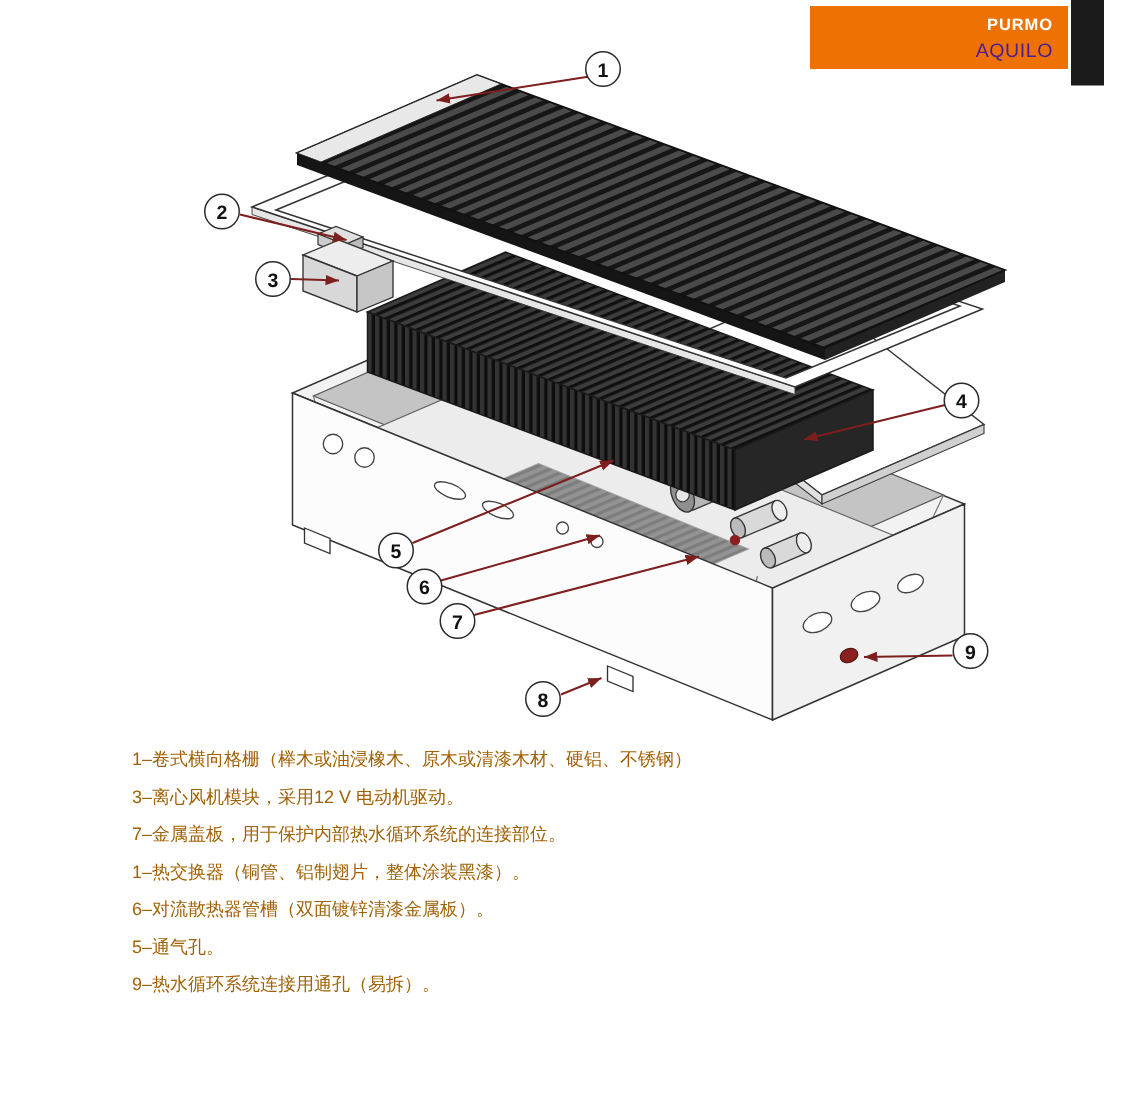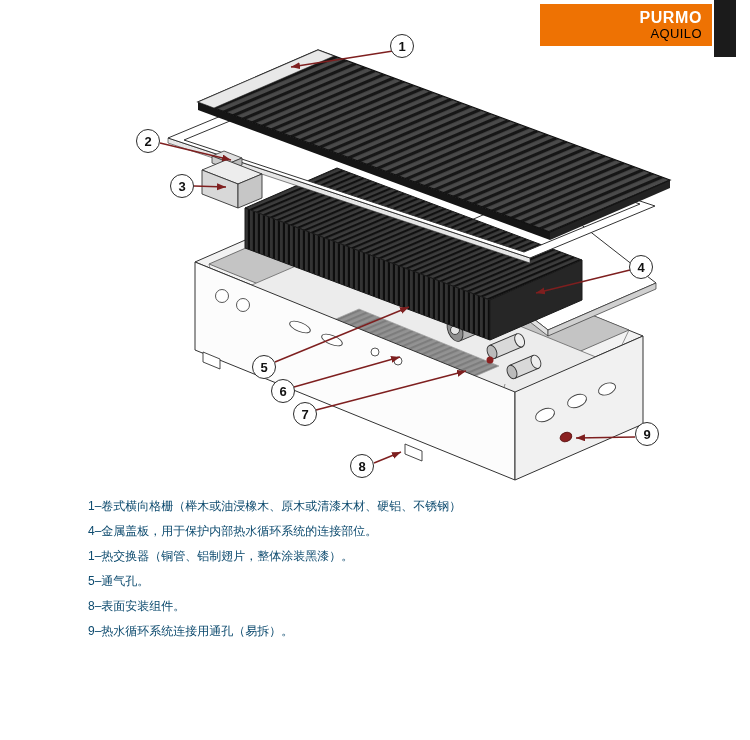--- a/index.html
+++ b/index.html
@@ -2,33 +2,33 @@
 <html><head>
 <meta charset="utf-8">
 <style>
   html,body{margin:0;padding:0;background:#ffffff;}
   #page{position:relative;width:750px;height:740px;background:#fff;overflow:hidden;
         font-family:"Liberation Sans", sans-serif;color:#1a1a1a;}
 
   
   .brand-orange{position:absolute;left:540px;top:4px;width:172px;height:42px;
     background:#EE7203;box-sizing:border-box;padding:5px 10px 0 0;text-align:right;}
-  .brand-name{color:#fff;font-weight:bold;font-size:16px;letter-spacing:.6px;line-height:17px;}
-  .brand-sub{color:#000000;font-size:13px;letter-spacing:.4px;line-height:16px;}
+  .brand-name{color:#fff;font-weight:bold;font-size:11px;letter-spacing:.6px;line-height:17px;}
+  .brand-sub{color:#4c1d95;font-size:13px;letter-spacing:.4px;line-height:16px;}
   .brand-black{position:absolute;left:714px;top:0;width:22px;height:57px;background:#1b1b1b;}
 
   
   #diag{position:absolute;left:0;top:0;width:750px;height:740px;}
   .co{position:absolute;width:24px;height:24px;border:1.4px solid #2b2b2b;border-radius:50%;
       background:#fff;box-sizing:border-box;font-size:13px;font-weight:bold;color:#111;
       display:flex;align-items:center;justify-content:center;z-index:5;}
 
   
   .legend{position:absolute;left:88px;top:494px;width:655px;z-index:6;}
-  .legend-line{font-size:12px;line-height:25px;height:25px;white-space:nowrap;color:#0c4a6e;}
+  .legend-line{font-size:12px;line-height:25px;height:25px;white-space:nowrap;color:#a16207;}
 </style>
 </head>
 <body>
 
 <div id="page">
 
   <div class="brand-orange">
     <div class="brand-name">PURMO</div>
     <div class="brand-sub">AQUILO</div>
   </div>
@@ -158,20 +158,21 @@
   <div class="co" style="left:170px;top:174px">3</div>
   <div class="co" style="left:629px;top:255px">4</div>
   <div class="co" style="left:252px;top:355px">5</div>
   <div class="co" style="left:271px;top:379px">6</div>
   <div class="co" style="left:293px;top:402px">7</div>
   <div class="co" style="left:350px;top:454px">8</div>
   <div class="co" style="left:635px;top:422px">9</div>
 
   <div class="legend">
     <div class="legend-line">1–卷式横向格栅（榉木或油浸橡木、原木或清漆木材、硬铝、不锈钢）</div>
-    <div class="legend-line">4–金属盖板，用于保护内部热水循环系统的连接部位。</div>
+    <div class="legend-line">3–离心风机模块，采用12 V 电动机驱动。</div>
+    <div class="legend-line">7–金属盖板，用于保护内部热水循环系统的连接部位。</div>
     <div class="legend-line">1–热交换器（铜管、铝制翅片，整体涂装黑漆）。</div>
+    <div class="legend-line">6–对流散热器管槽（双面镀锌清漆金属板）。</div>
     <div class="legend-line">5–通气孔。</div>
-    <div class="legend-line">8–表面安装组件。</div>
     <div class="legend-line">9–热水循环系统连接用通孔（易拆）。</div>
   </div>
 
 </div>
 
 </body></html>

